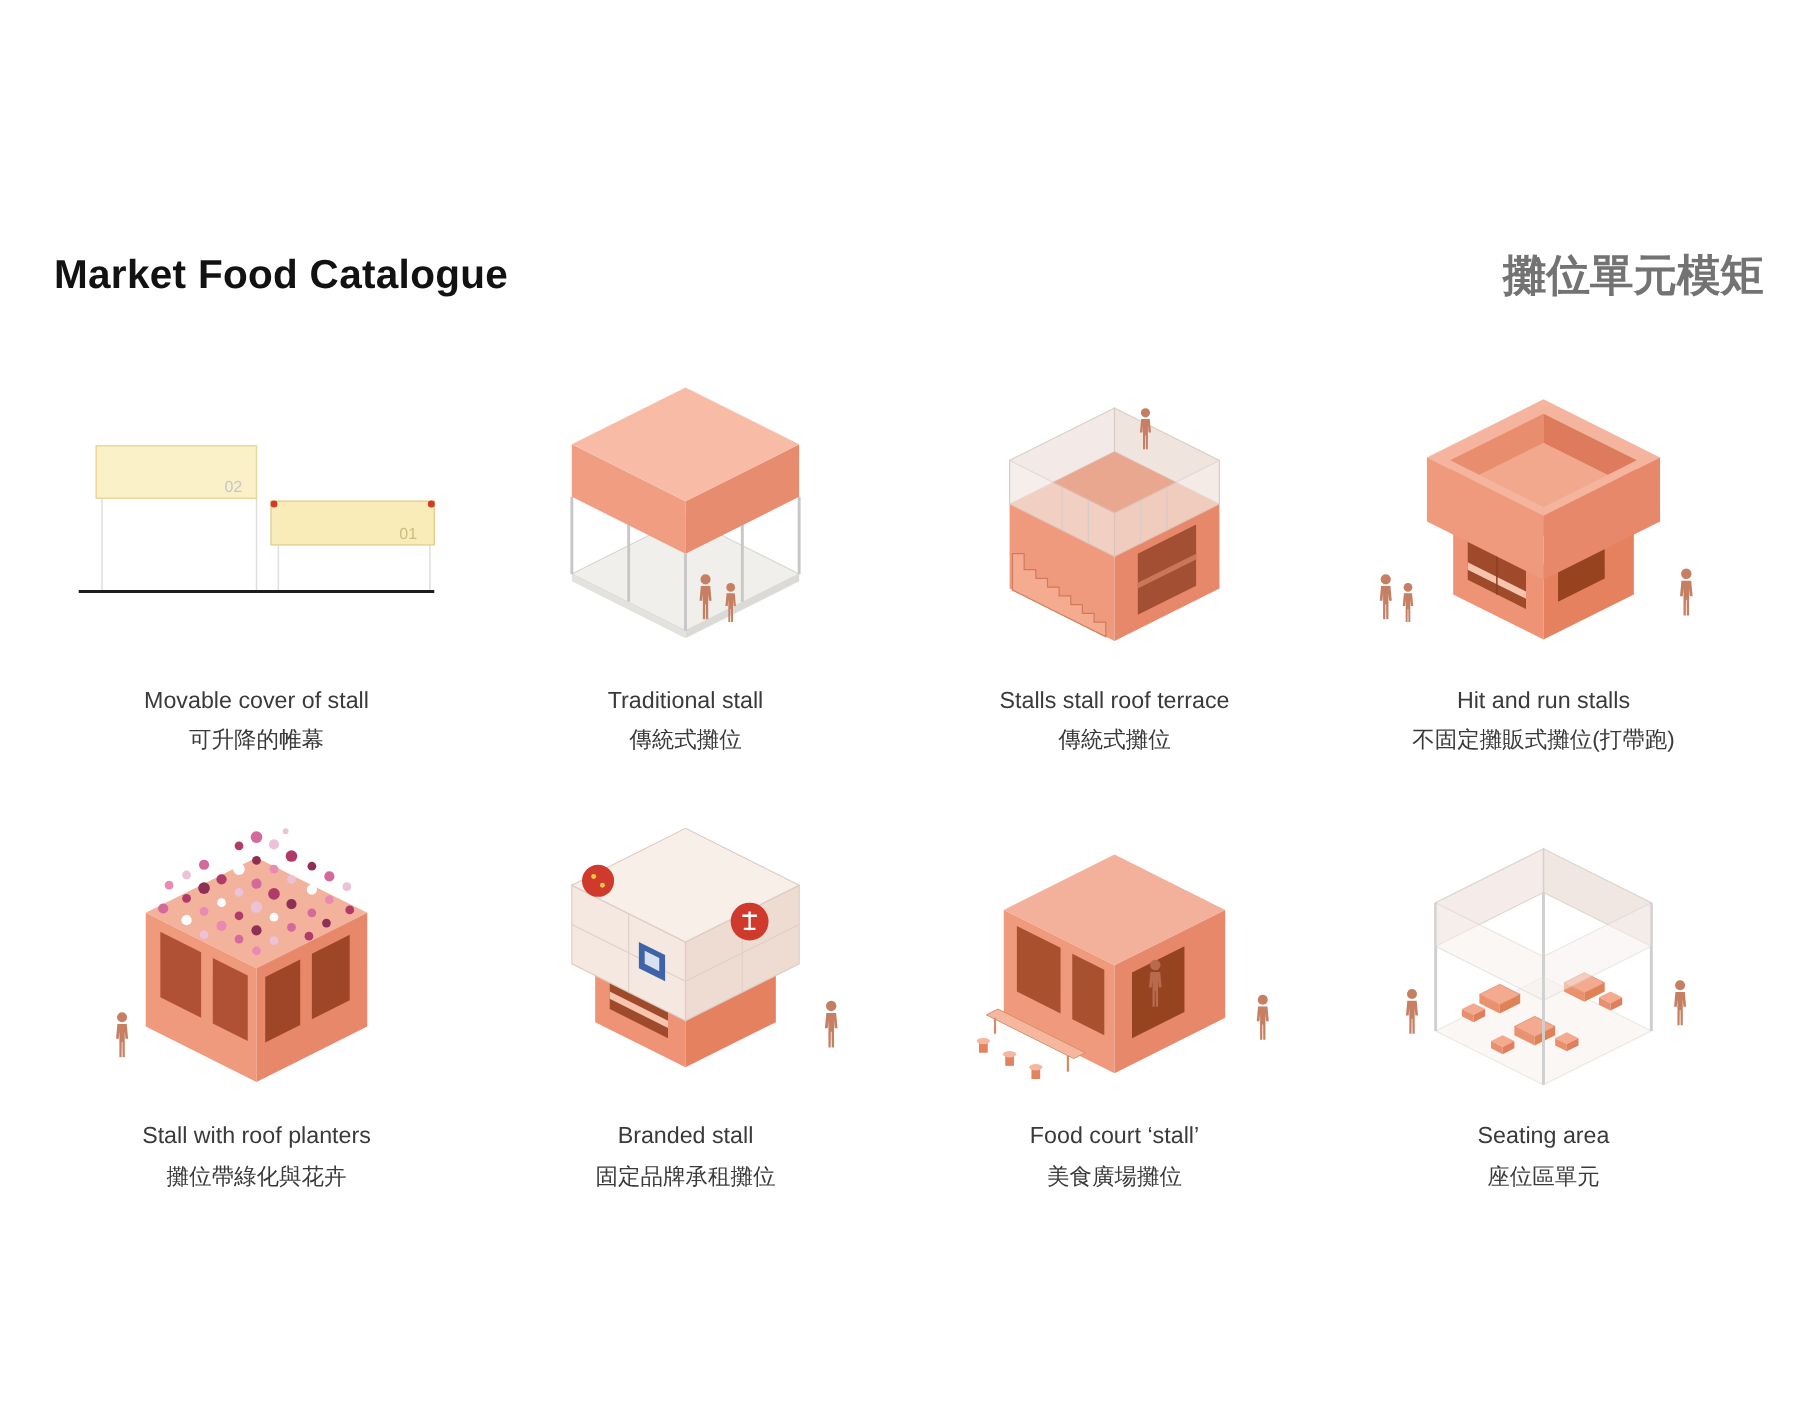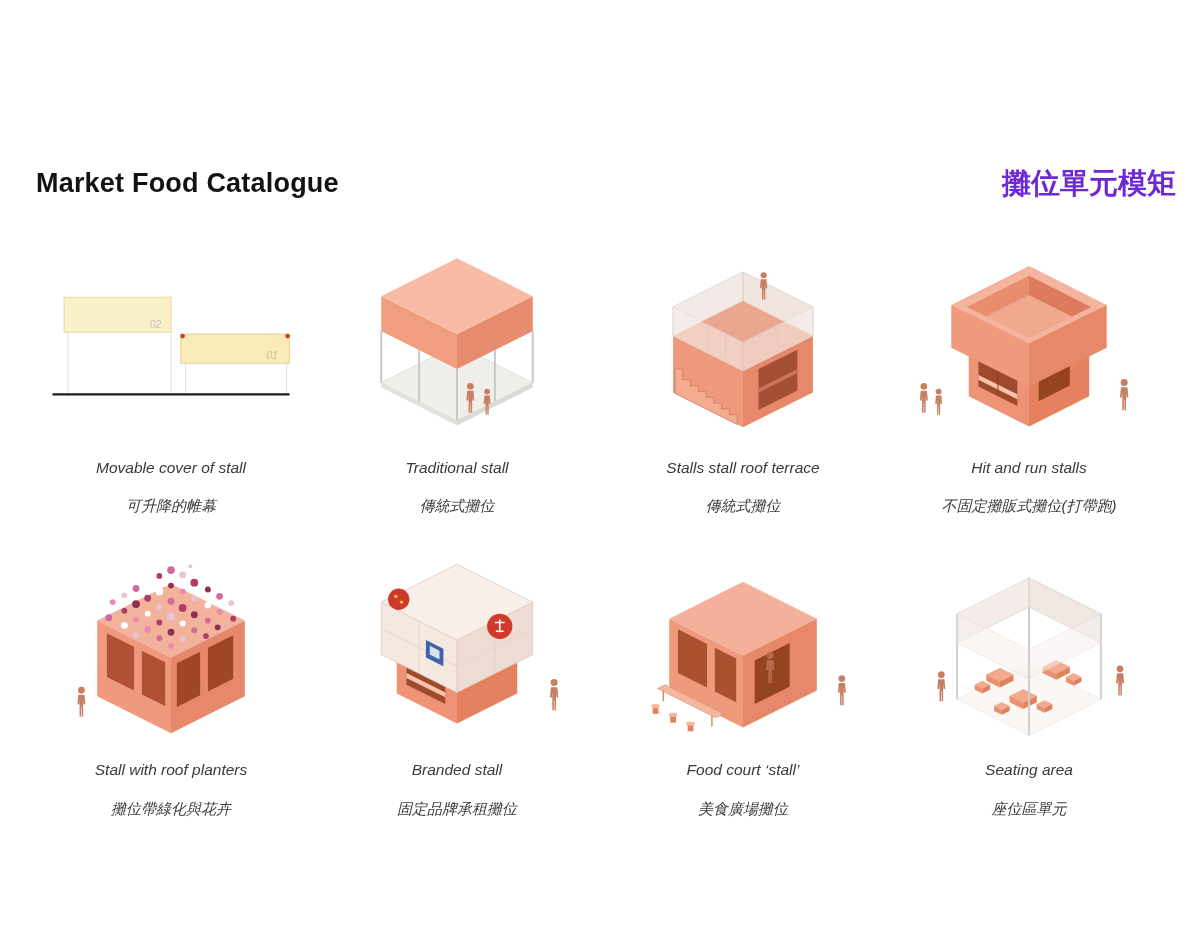--- a/index.html
+++ b/index.html
@@ -1,25 +1,25 @@
 <!DOCTYPE html>
 <html><head>
 <meta charset="utf-8">
 <style>
   * { margin:0; padding:0; box-sizing:border-box; }
   html,body { background:#ffffff; }
   body { font-family:"Liberation Sans", sans-serif; }
   .canvas { position:relative; width:1200px; height:940px; background:#ffffff; overflow:hidden; }
   .title-en { position:absolute; left:36px; top:168px; font-size:27px; font-weight:bold; color:#121212; letter-spacing:0.2px; }
-  .title-zh { position:absolute; right:24px; top:164px; font-size:29px; font-weight:bold; color:#6d28d9; }
+  .title-zh { position:absolute; right:24px; top:164px; font-size:29px; font-weight:bold; color:#737373; }
   .grid { position:absolute; left:28px; top:240px; width:1144px; display:grid; grid-template-columns:repeat(4,1fr); row-gap:26px; }
-  .card { display:flex; flex-direction:column; align-items:center;font-style:italic; }
+  .card { display:flex; flex-direction:column; align-items:center; }
   .fig { width:272px; height:196px; display:block; }
   .label-en { margin-top:22px; font-size:15.5px; color:#3a3a3a; text-align:center; line-height:1.25; }
-  .label-zh { margin-top:20px; font-size:15px; color:#3a3a3a; text-align:center; line-height:1.25; }
+  .label-zh { margin-top:8px; font-size:15px; color:#3a3a3a; text-align:center; line-height:1.25; }
   svg text { font-family:"Liberation Sans", sans-serif; }
 </style>
 </head>
 <body>
 
 <svg width="0" height="0" style="position:absolute" aria-hidden="true">
   <defs>
     <g id="person">
       <circle cx="5" cy="3.2" r="3"></circle>
       <path d="M2.2,7.2 L7.8,7.2 L8.6,16 L7,16 L6.6,11.5 L6.6,27 L5.3,27 L5.2,18 L4.8,18 L4.7,27 L3.4,27 L3.4,11.5 L3,16 L1.4,16 Z"></path>

